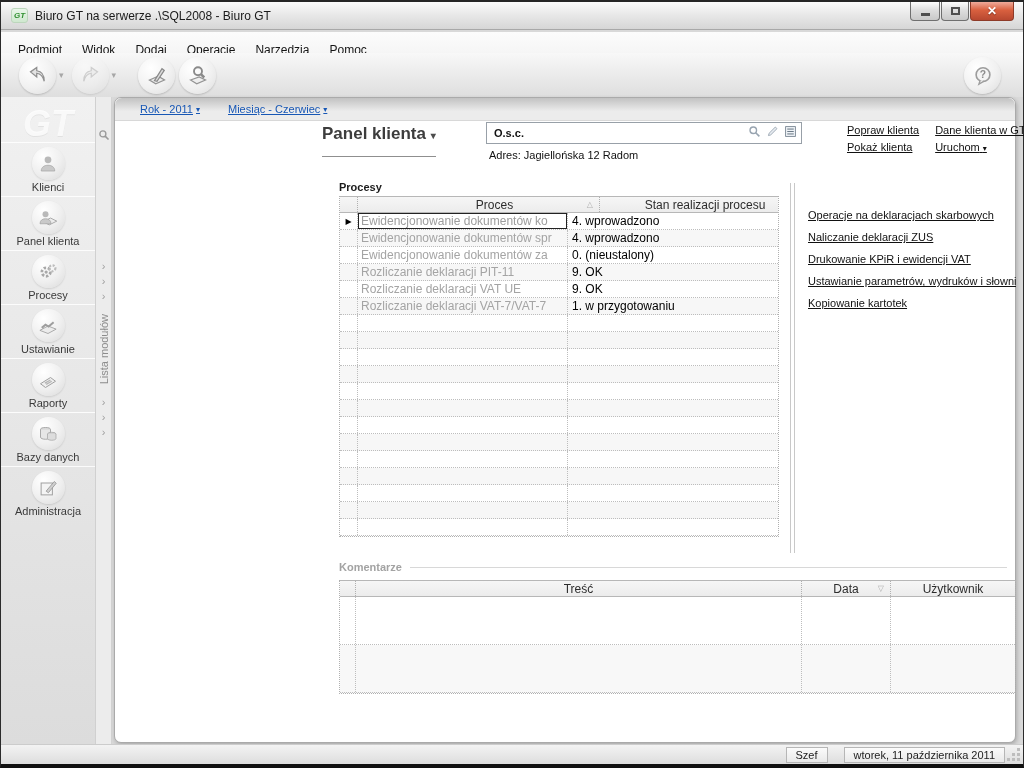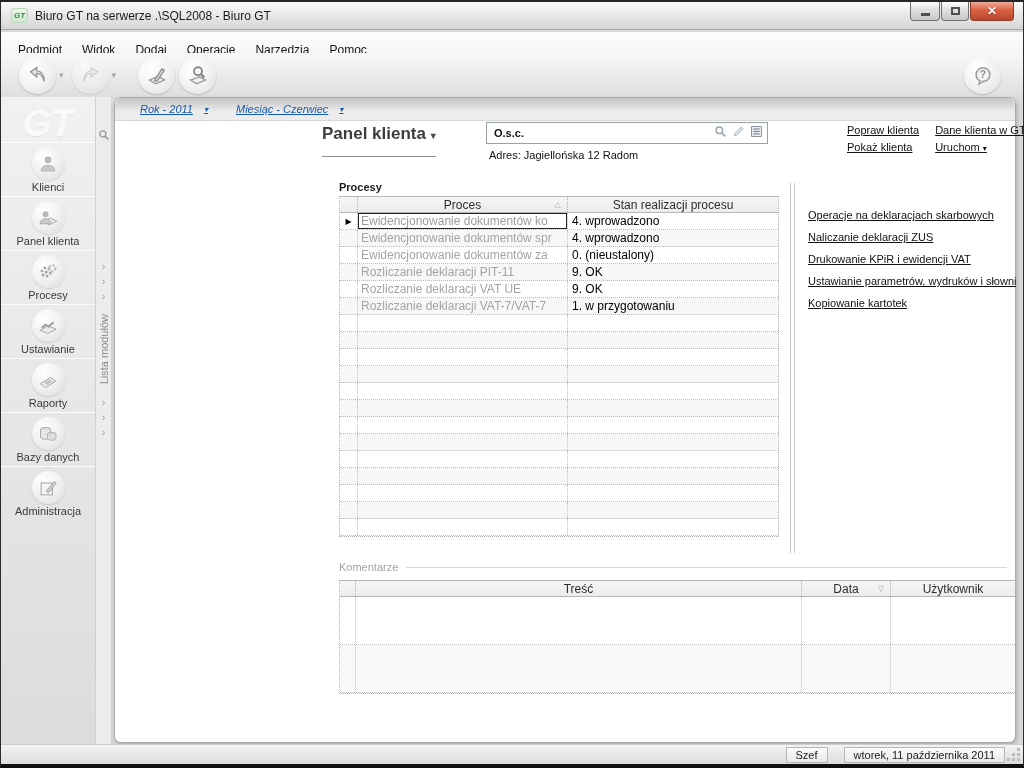--- a/index.html
+++ b/index.html
@@ -74,46 +74,46 @@
   .strip-bottom-pad { height:190px; }
 
   
   .main-panel { position:absolute; left:113px; top:95px; width:902px; height:646px;
     background:#ffffff; border:1px solid #aaaaaa; border-radius:7px;
     box-shadow:1px 2px 4px rgba(0,0,0,.22); }
   .panel-band { height:23px; background:linear-gradient(#c2c2c2,#ececec 60%,#ececec);
     border-radius:7px 7px 0 0; border-bottom:1px solid #d8d8d8; display:flex;
     align-items:center; padding-left:25px; gap:28px; }
   .filter-link { font-size:11px; color:#1757b5; text-decoration:underline; cursor:pointer;
-    display:flex; align-items:center; gap:11px;font-style:italic; }
+    display:flex; align-items:center; gap:3px; }
   .filter-caret { font-size:8px; color:#1757b5; }
 
   
   .page-title { position:absolute; left:207px; top:26px; font-size:17px; font-weight:bold;
     color:#3d3d3d; border-bottom:1px solid #8f8f8f; padding-bottom:12px; cursor:pointer; }
   .page-title .caret { font-size:10px; color:#4d4d4d; }
-  .search-box { position:absolute; left:371px; top:24px; width:282px; height:22px;
+  .search-box { position:absolute; left:371px; top:24px; width:316px; height:22px;
     border:1px solid #98a0a8; background:#fff; display:flex; align-items:center;
     padding-left:7px; }
   .search-value { flex:1; font-size:11px; font-weight:bold; color:#111; }
   .search-icons { display:flex; align-items:center; gap:5px; padding-right:4px; }
   .address { position:absolute; left:374px; top:51px; font-size:11px; color:#111; }
   .header-links { position:absolute; left:732px; top:26px; display:grid;
     grid-template-columns:auto auto; column-gap:16px; row-gap:5px; font-size:11px; }
   .hlink { color:#111; text-decoration:underline; white-space:nowrap; cursor:pointer; }
   .hlink .caret { font-size:8px; }
 
   
   .section-label { position:absolute; font-size:11px; font-weight:bold; color:#1b1b1b; }
   .ptable { position:absolute; left:224px; top:98px; width:440px;
     border-left:1px dotted #b0b0b0; border-right:1px dotted #b0b0b0;
     border-bottom:1px dotted #b0b0b0; font-size:12px; }
   .thead { display:grid; grid-template-columns:18px 210px 1fr; height:17px;
     background:linear-gradient(#f6f6f6,#ececec); border-top:1px solid #b7b7b7;
-    border-bottom:1px solid #b7b7b7; color:#2d2d2d; }
+    border-bottom:1px solid #b7b7b7; color:#2d2d2d;gap:32px; }
   .th { display:flex; align-items:center; justify-content:center; position:relative;
     border-right:1px dotted #b0b0b0; cursor:pointer; }
   .th:last-child { border-right:none; }
   .sort-ic { position:absolute; right:6px; font-size:8px; color:#b0b0b0; }
   .trow { display:grid; grid-template-columns:18px 210px 1fr; height:17px;
     border-bottom:1px dotted #bdbdbd; cursor:default; }
   .trow.alt { background:#f7f7f7; }
   .td-sel { border-right:1px dotted #bdbdbd; display:flex; align-items:center;
     justify-content:center; font-size:8px; color:#000; }
   .td-proc { border-right:1px dotted #bdbdbd; padding:1px 3px; color:#a4a4a4;
@@ -124,21 +124,21 @@
   
   .vsplit { position:absolute; left:675px; top:85px; height:370px; width:5px;
     border-left:1px solid #c8c8c8; border-right:1px solid #c8c8c8; cursor:col-resize; }
   .task-links { position:absolute; left:693px; top:106px; width:208px; overflow:hidden; }
   .task-link { font-size:11px; color:#111; text-decoration:underline; white-space:nowrap;
     line-height:22px; cursor:pointer; }
 
   
   .kom-label-row { position:absolute; left:224px; top:463px; right:8px; display:flex;
     align-items:center; gap:8px; }
-  .kom-label { font-size:11px; font-weight:normal; color:#a3a3a3; }
+  .kom-label { font-size:11px; font-weight:bold; color:#a3a3a3; }
   .kom-rule { flex:1; border-top:1px solid #d8d8d8; }
   .ktable { position:absolute; left:224px; top:482px; width:677px;
     border-left:1px dotted #b0b0b0; border-right:1px dotted #b0b0b0;
     border-bottom:1px dotted #b0b0b0; font-size:12px; }
   .kthead { display:grid; grid-template-columns:16px 446px 89px 1fr; height:17px;
     background:linear-gradient(#f6f6f6,#ececec); border-top:1px solid #b7b7b7;
     border-bottom:1px solid #b7b7b7; color:#2d2d2d; }
   .krow { display:grid; grid-template-columns:16px 446px 89px 1fr; height:48px;
     border-bottom:1px dotted #bdbdbd; }
   .krow.alt { background:#f8f8f8; }

